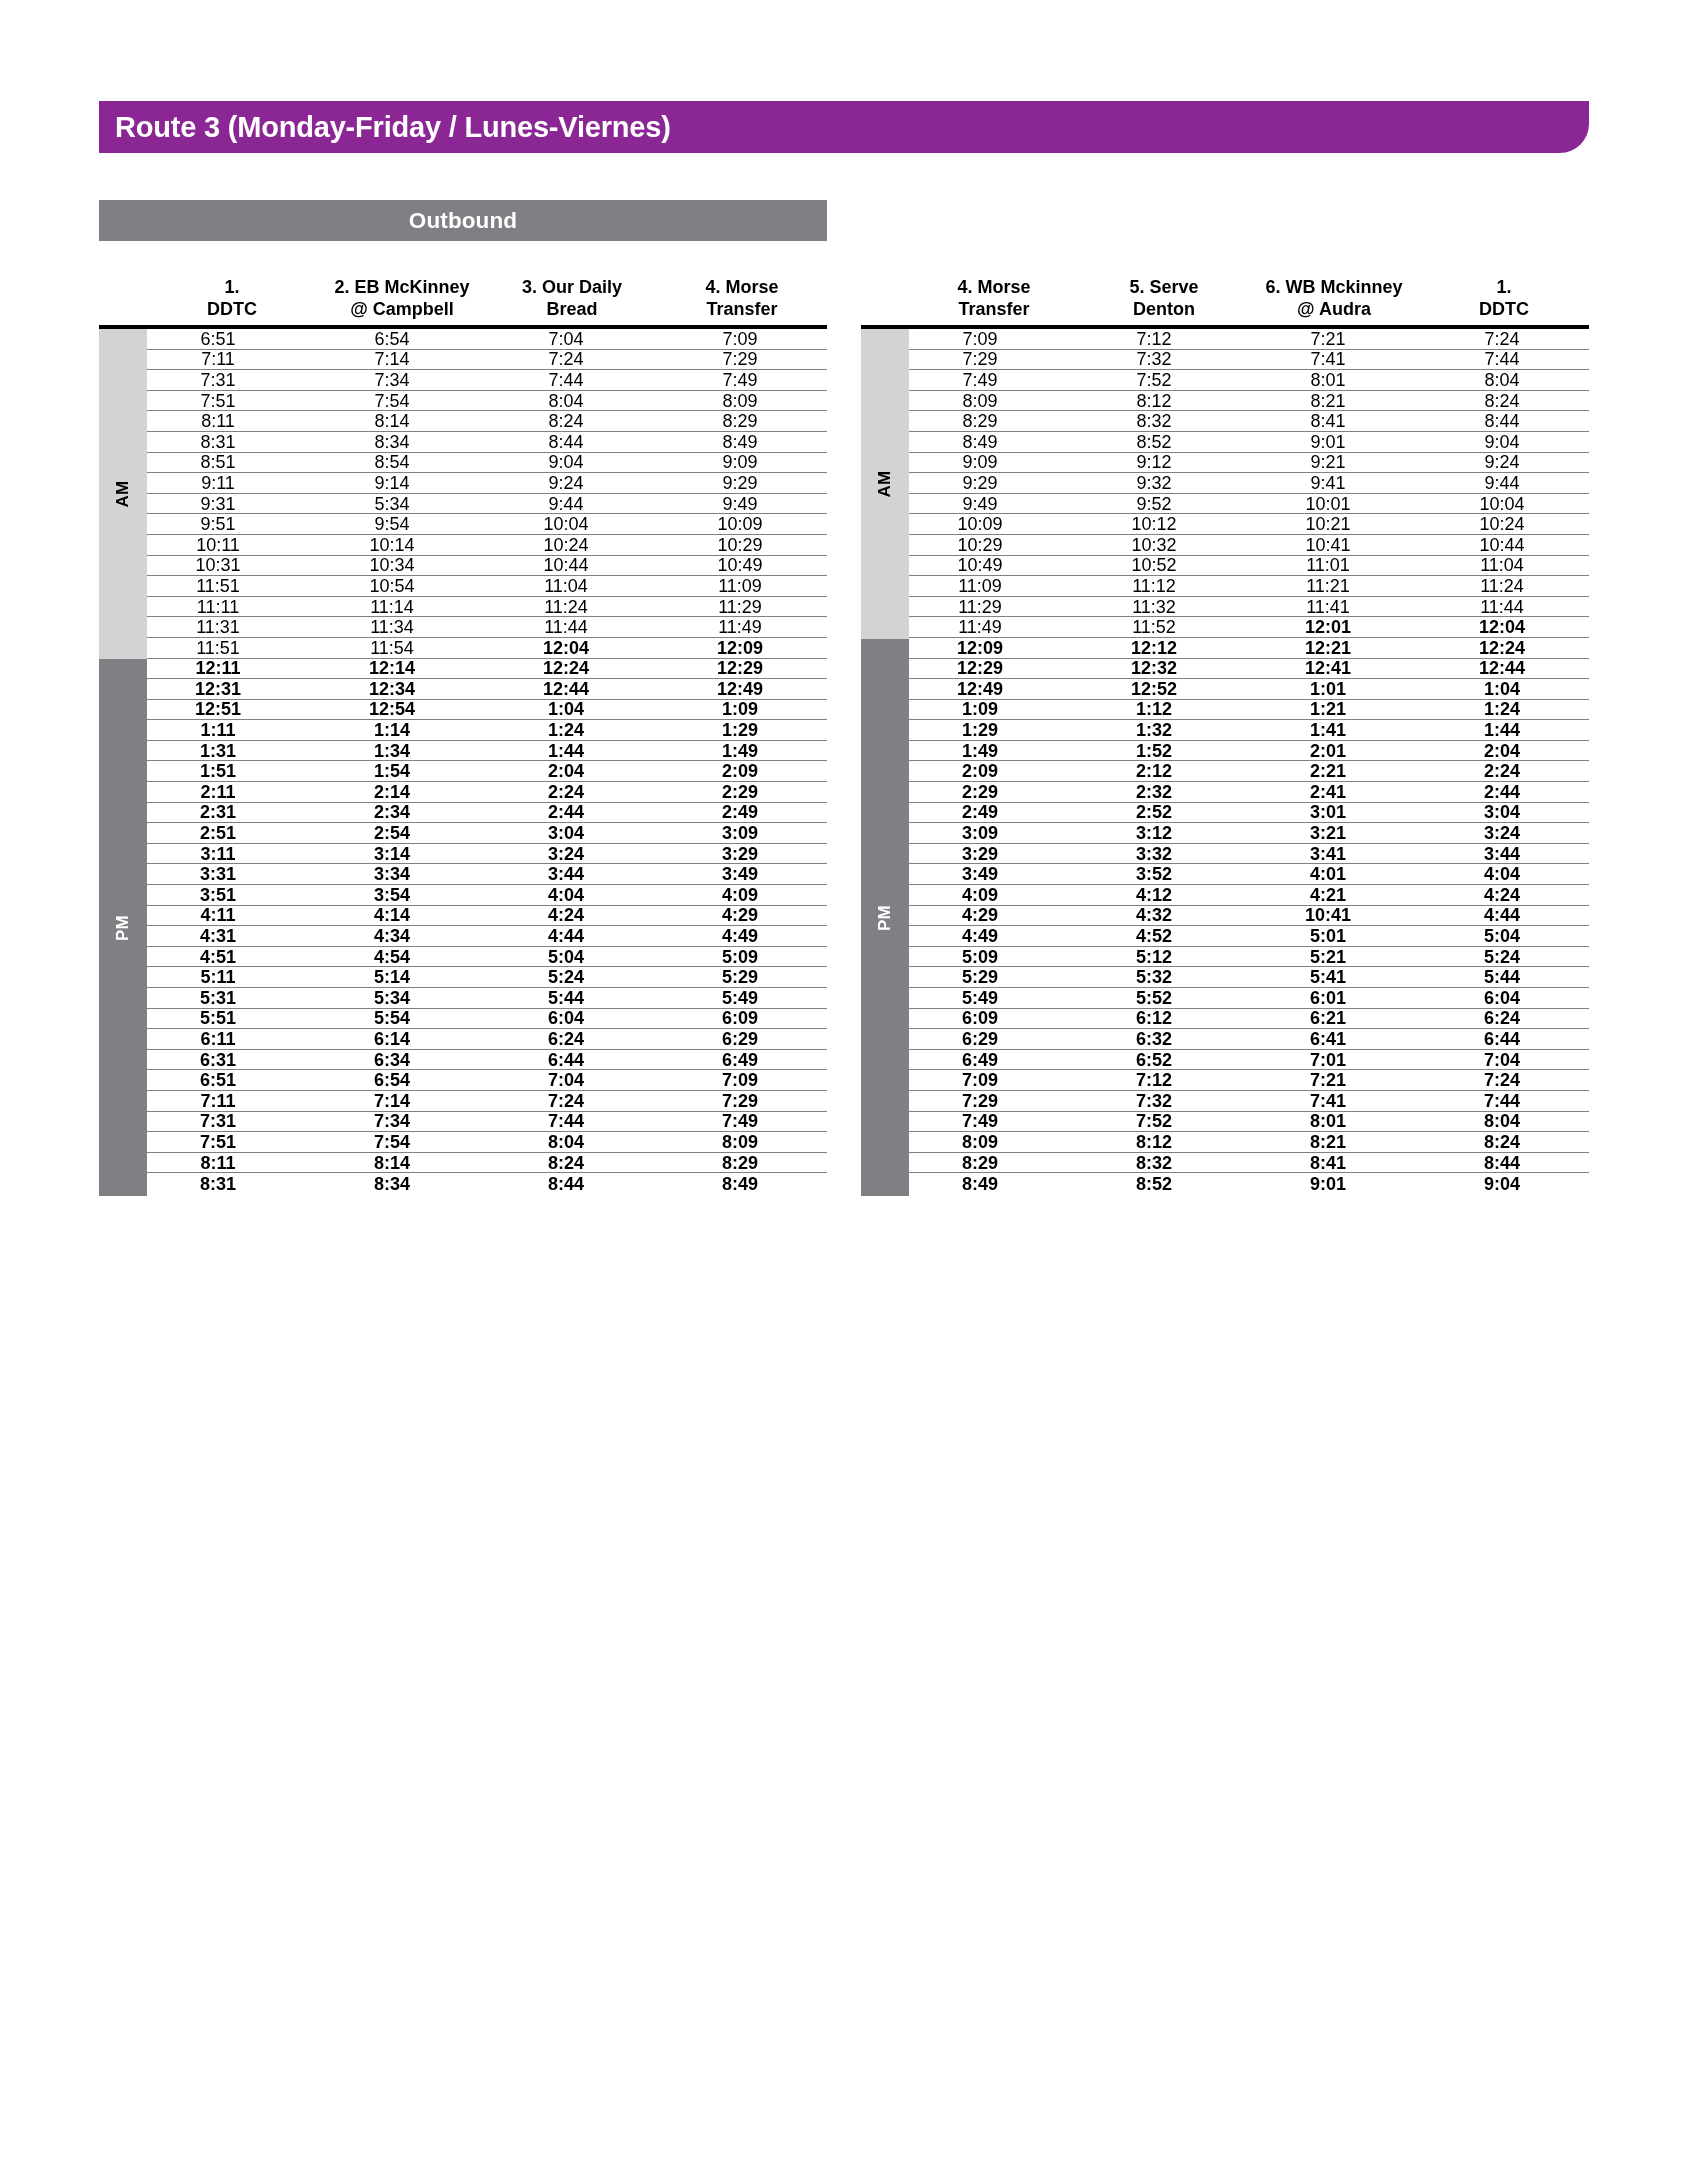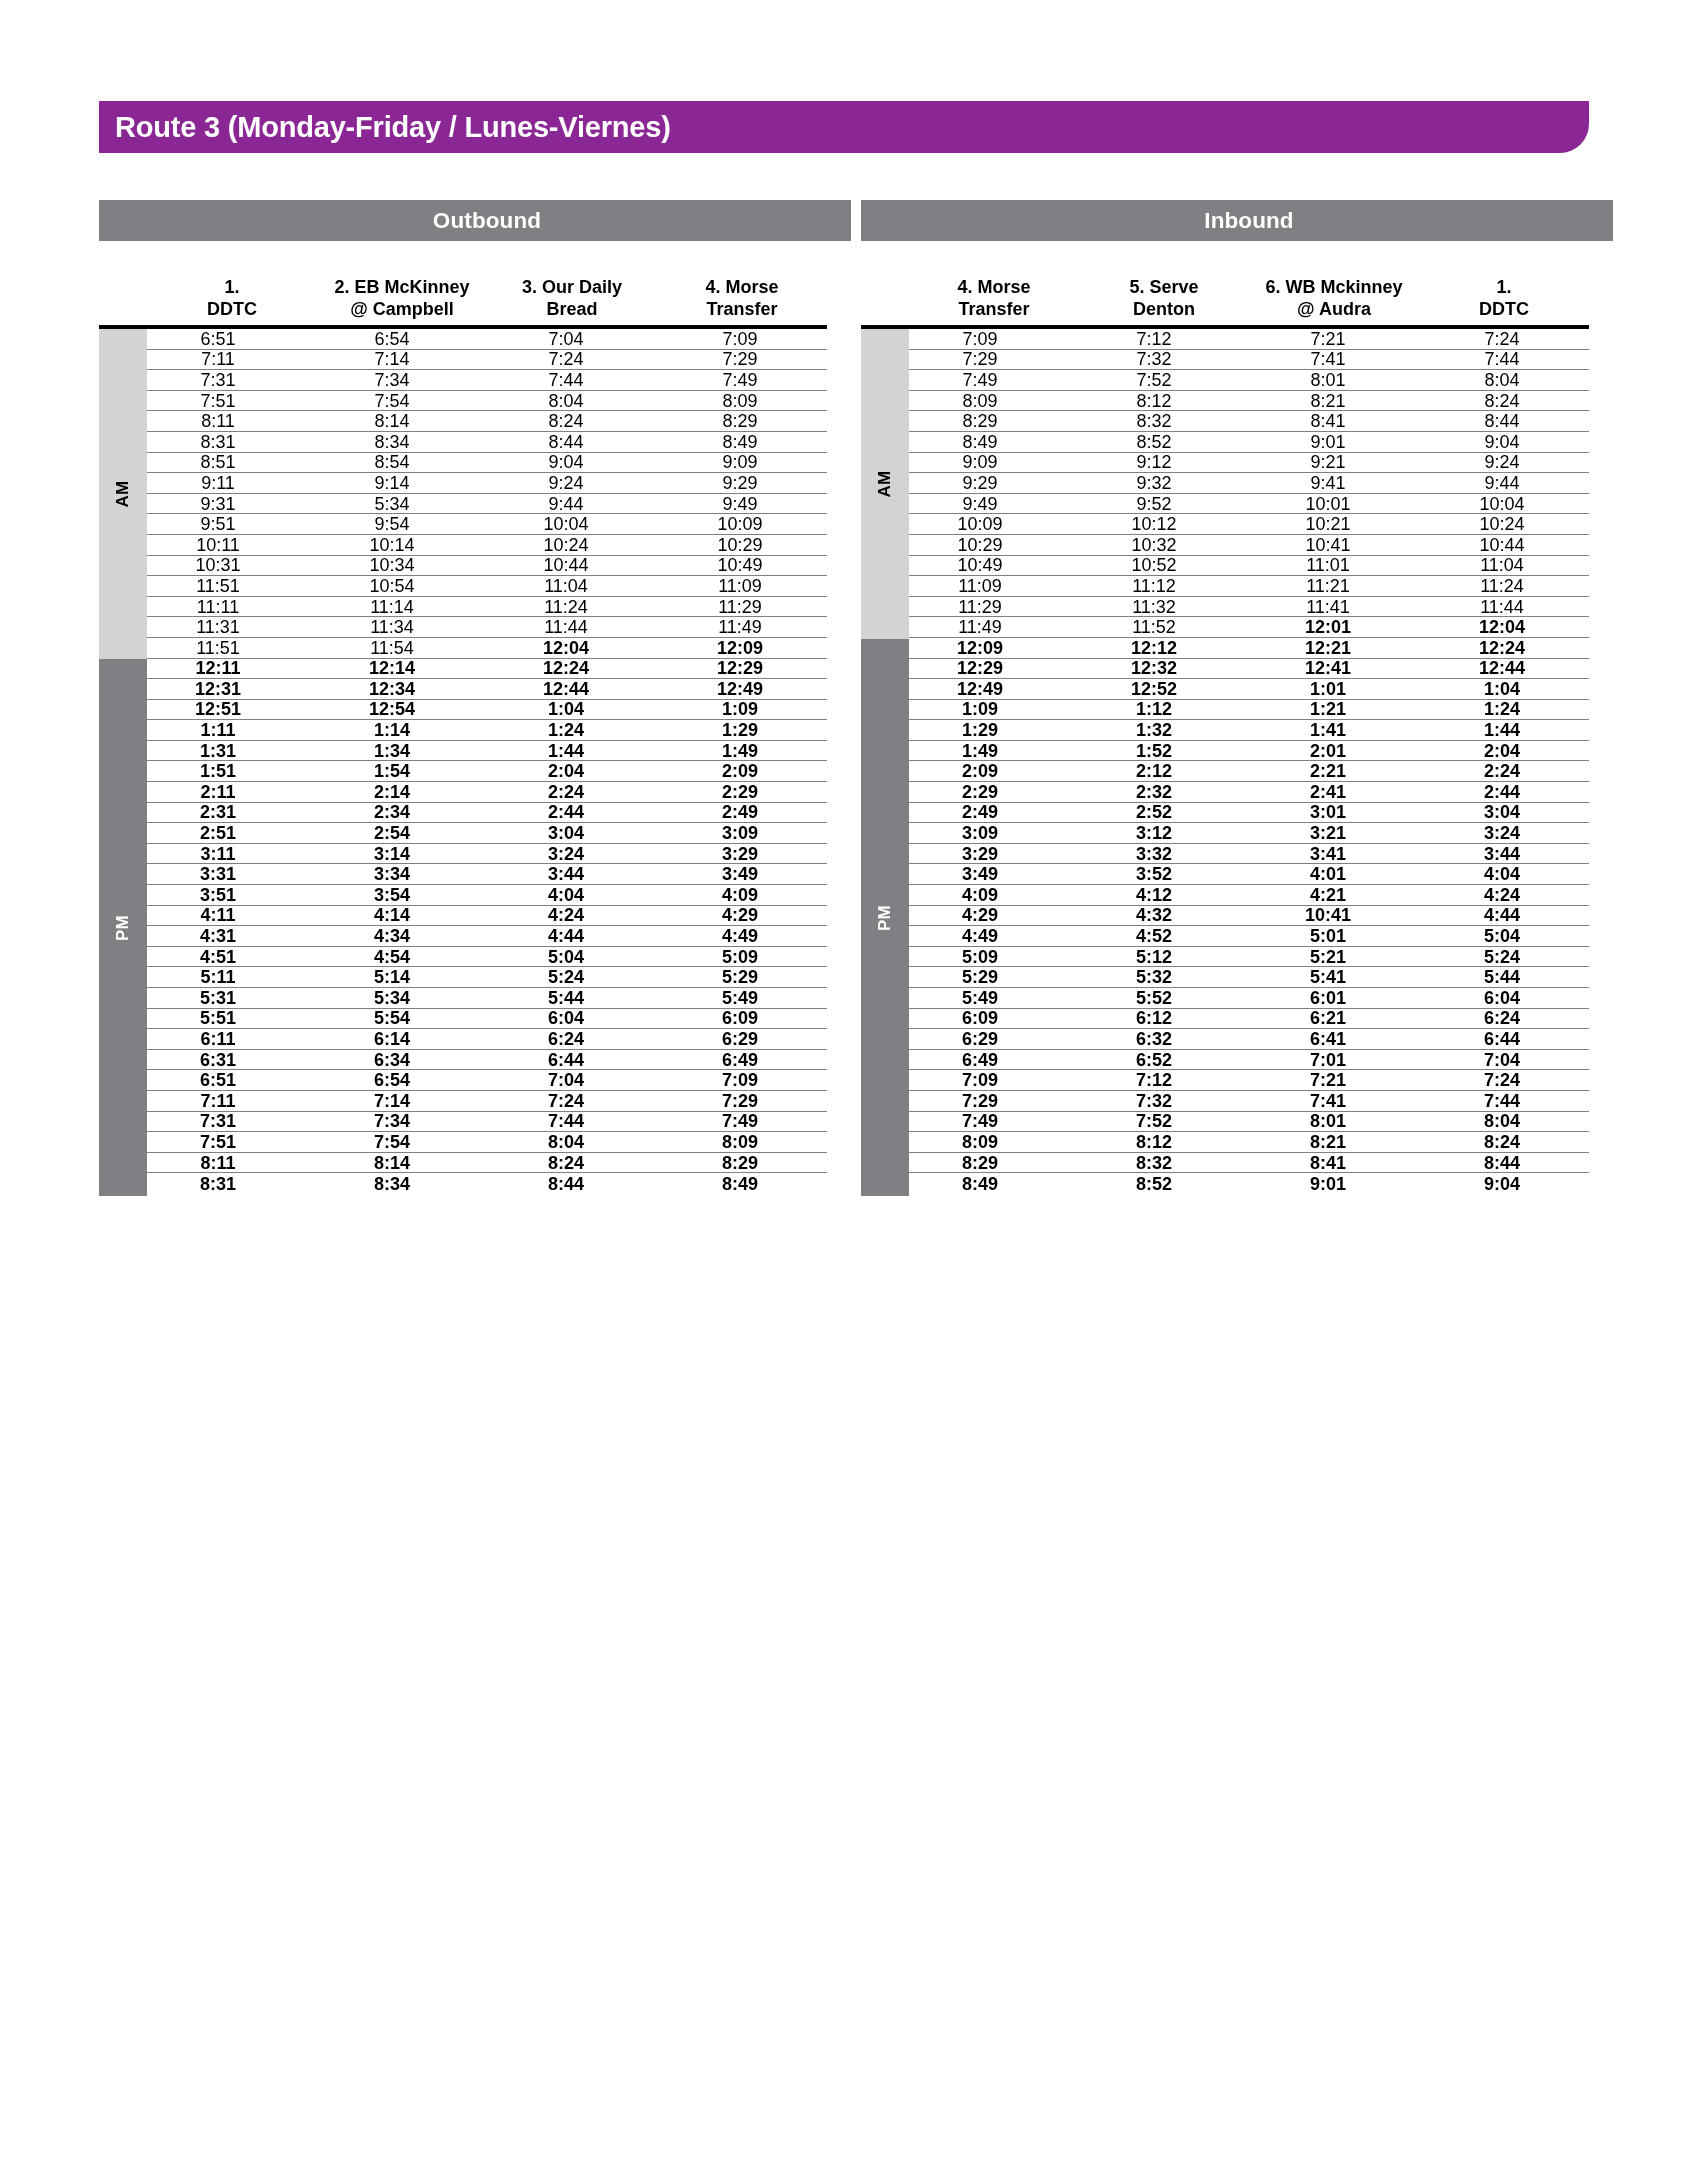--- a/index.html
+++ b/index.html
@@ -44,21 +44,20 @@
 
   
   .dir-bar {
     position: absolute;
     top: 200px;
     height: 41px;
     background: #7E8084;
     display: flex;
     align-items: center;
     justify-content: center;
-    padding-left: 24px;
   }
   .dir-bar.outbound { left: 99px; width: 728px; }
   .dir-bar.inbound  { left: 861px; width: 728px; }
   .dir-label {
     color: #ffffff;
     font-size: 22.5px;
     font-weight: bold;
     letter-spacing: 0.1px;
   }
 
@@ -142,23 +141,20 @@
 
 <div class="page">
 
   <div class="title-bar">
     <div class="title-text">Route 3 (Monday-Friday / Lunes-Viernes)</div>
   </div>
 
   <div class="dir-bar outbound">
     <div class="dir-label">Outbound</div>
   </div>
-  <div class="dir-bar inbound">
-    <div class="dir-label">Inbound</div>
-  </div>
 
   <div class="sched-block outbound" id="block-outbound">
       <div class="col-head-row">
         <div class="col-head">
           <span>1.</span>
           <span>DDTC</span>
         </div>
         <div class="col-head">
           <span>2. EB McKinney</span>
           <span>@ Campbell</span>

